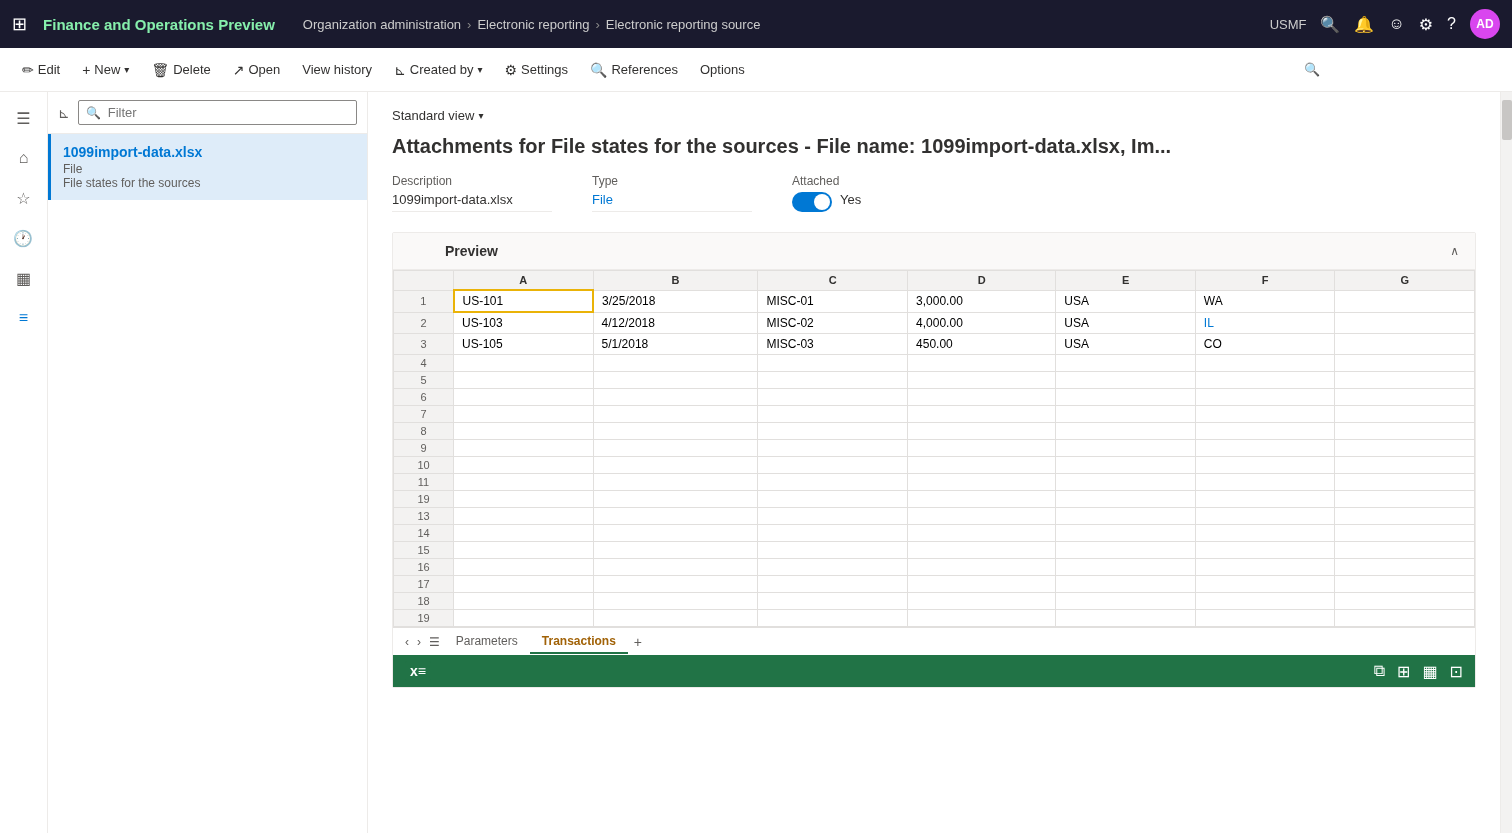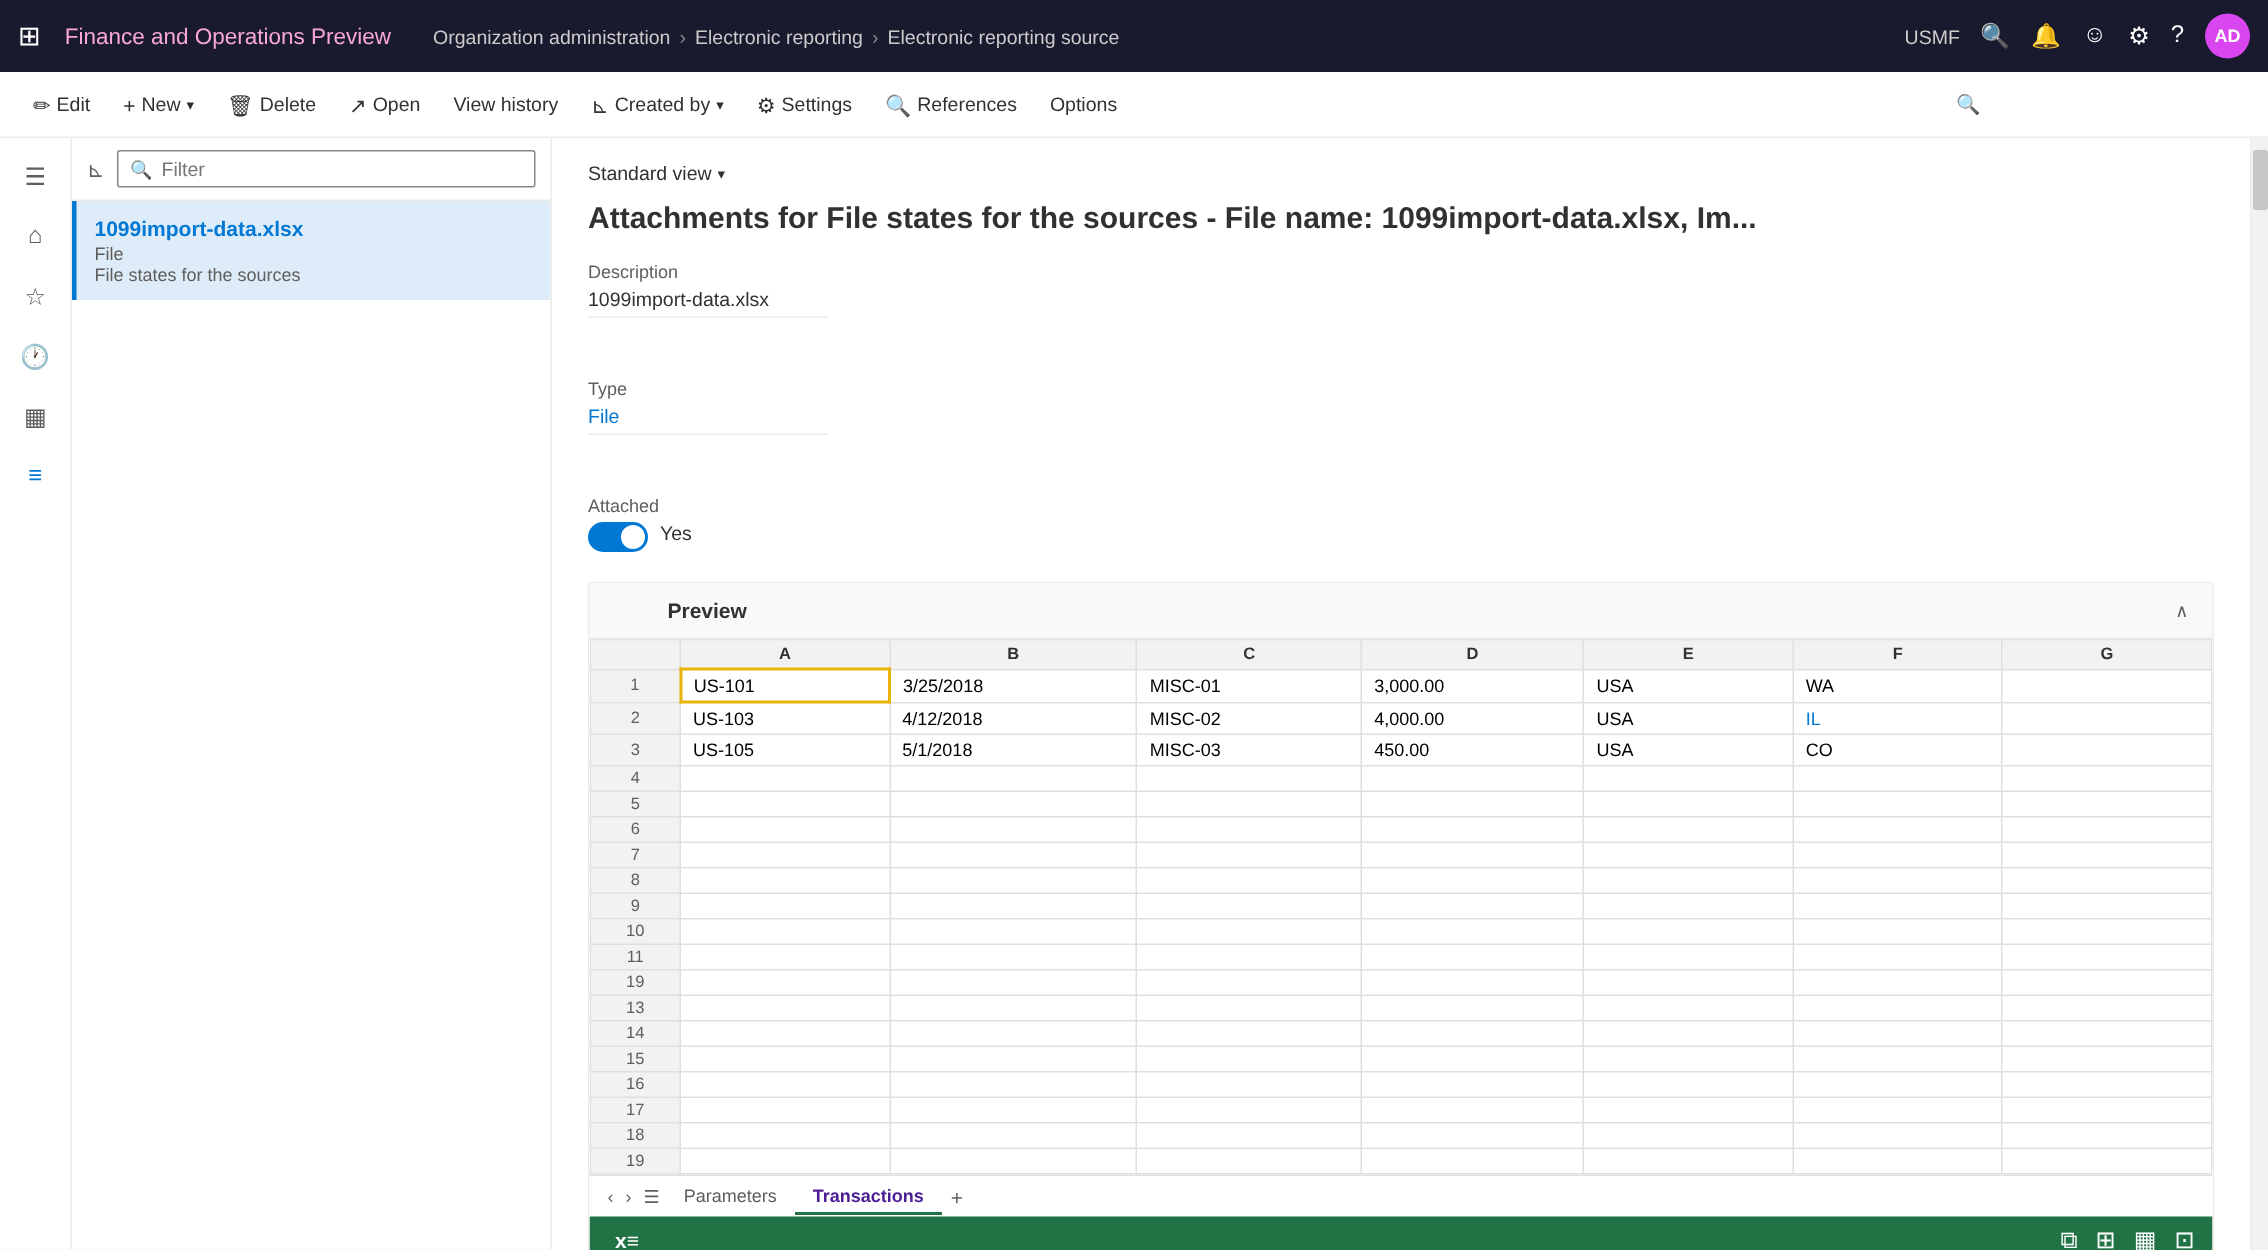--- a/index.html
+++ b/index.html
@@ -4,21 +4,21 @@
   <style>
     * { box-sizing: border-box; margin: 0; padding: 0; }
     body { font-family: 'Segoe UI', sans-serif; font-size: 13px; background: #f3f2f1; overflow: hidden; width: 1512px; height: 833px; }
 
     
     .top-nav {
       display: flex; align-items: center; background: #1a1a2e; height: 48px;
       padding: 0 12px; gap: 8px;
     }
     .top-nav .waffle-icon { color: white; font-size: 18px; margin-right: 8px; cursor: pointer; }
-    .top-nav .app-title { color: #f9a8d4; font-size: 15px; font-weight: 400; margin-right: 20px; }
+    .top-nav .app-title { color: #86efac; font-size: 15px; font-weight: 700; margin-right: 20px; }
     .top-nav .breadcrumb { display: flex; align-items: center; gap: 6px; color: #ccc; font-size: 13px; }
     .top-nav .breadcrumb span { color: #ccc; }
     .top-nav .breadcrumb .sep { color: #888; }
     .top-nav-right { margin-left: auto; display: flex; align-items: center; gap: 14px; color: white; }
     .top-nav-right .env-label { font-size: 13px; color: #ccc; }
     .top-nav-right .icon-btn { color: white; font-size: 16px; cursor: pointer; }
     .top-nav-right .avatar { background: #d946ef; color: white; border-radius: 50%; width: 30px; height: 30px; display: flex; align-items: center; justify-content: center; font-size: 12px; font-weight: 600; }
 
     
     .action-bar {
@@ -57,21 +57,21 @@
     .list-item.selected { background: #deecf9; border-left: 3px solid #0078d4; }
     .list-item .item-name { font-size: 14px; font-weight: 600; color: #0078d4; }
     .list-item .item-type { font-size: 12px; color: #605e5c; margin-top: 2px; }
     .list-item .item-sub { font-size: 12px; color: #605e5c; }
 
     
     .detail-panel { flex: 1; background: white; overflow-y: auto; padding: 16px 24px; }
     .view-mode { display: flex; align-items: center; gap: 4px; font-size: 13px; color: #323130; margin-bottom: 12px; cursor: pointer; }
     .view-mode .chevron { font-size: 10px; }
     .detail-title { font-size: 20px; font-weight: 600; color: #323130; margin-bottom: 16px; white-space: nowrap; overflow: hidden; text-overflow: ellipsis; }
-    .detail-fields { display: flex; gap: 40px; margin-bottom: 20px; align-items: flex-start; flex-direction: column; }
+    .detail-fields { display: flex; gap: 40px; margin-bottom: 20px; align-items: flex-start; }
     .field-group { display: flex; flex-direction: column; gap: 4px; }
     .field-label { font-size: 12px; color: #605e5c; }
     .field-value { font-size: 13px; color: #323130; border-bottom: 1px solid #edebe9; padding-bottom: 4px; min-width: 160px; }
     .field-value.type-value { color: #0078d4; }
 
     
     .toggle-group { display: flex; align-items: flex-start; gap: 8px; }
     .toggle { width: 40px; height: 20px; background: #0078d4; border-radius: 10px; position: relative; cursor: pointer; }
     .toggle-knob { width: 16px; height: 16px; background: white; border-radius: 50%; position: absolute; top: 2px; right: 2px; }
     .attached-label { font-size: 13px; color: #323130; }
@@ -88,21 +88,21 @@
     .spreadsheet .row-header { background: #f3f2f1; color: #605e5c; text-align: center; width: 32px; border: 1px solid #e1dfdd; font-size: 11px; padding: 2px 4px; }
     .spreadsheet .col-header { background: #f3f2f1; color: #323130; text-align: center; border: 1px solid #e1dfdd; padding: 3px 8px; font-size: 11px; font-weight: 600; }
     .spreadsheet td { border: 1px solid #e1dfdd; padding: 3px 8px; white-space: nowrap; min-width: 60px; }
     .spreadsheet td.selected-cell { border: 2px solid #eab308; }
     .spreadsheet td.state-link { color: #0078d4; cursor: pointer; margin-left: 14px; }
     .spreadsheet .corner-cell { background: #f3f2f1; border: 1px solid #e1dfdd; width: 32px; }
 
     
     .sheet-tabs { display: flex; align-items: center; background: white; border-top: 1px solid #e1dfdd; padding: 0 8px; height: 28px; gap: 0; }
     .sheet-tab { padding: 4px 12px; font-size: 12px; cursor: pointer; color: #605e5c; border-bottom: 2px solid transparent; }
-    .sheet-tab.active { color: #4c1d95; border-bottom: 2px solid #217346; font-weight: 600; }
+    .sheet-tab.active { color: #a16207; border-bottom: 2px solid #217346; font-weight: 600; }
     .sheet-nav-btn { background: none; border: none; cursor: pointer; color: #605e5c; font-size: 12px; padding: 2px 4px; }
     .sheet-add-btn { background: none; border: none; cursor: pointer; color: #605e5c; font-size: 14px; padding: 2px 6px; }
 
     
     .excel-toolbar { display: flex; align-items: center; justify-content: space-between; background: #217346; height: 32px; padding: 0 12px; }
     .excel-icon { color: white; font-size: 16px; font-weight: bold; }
     .excel-toolbar-right { display: flex; gap: 12px; }
     .excel-tool-btn { color: white; cursor: pointer; font-size: 16px; background: none; border: none; }
 
     

